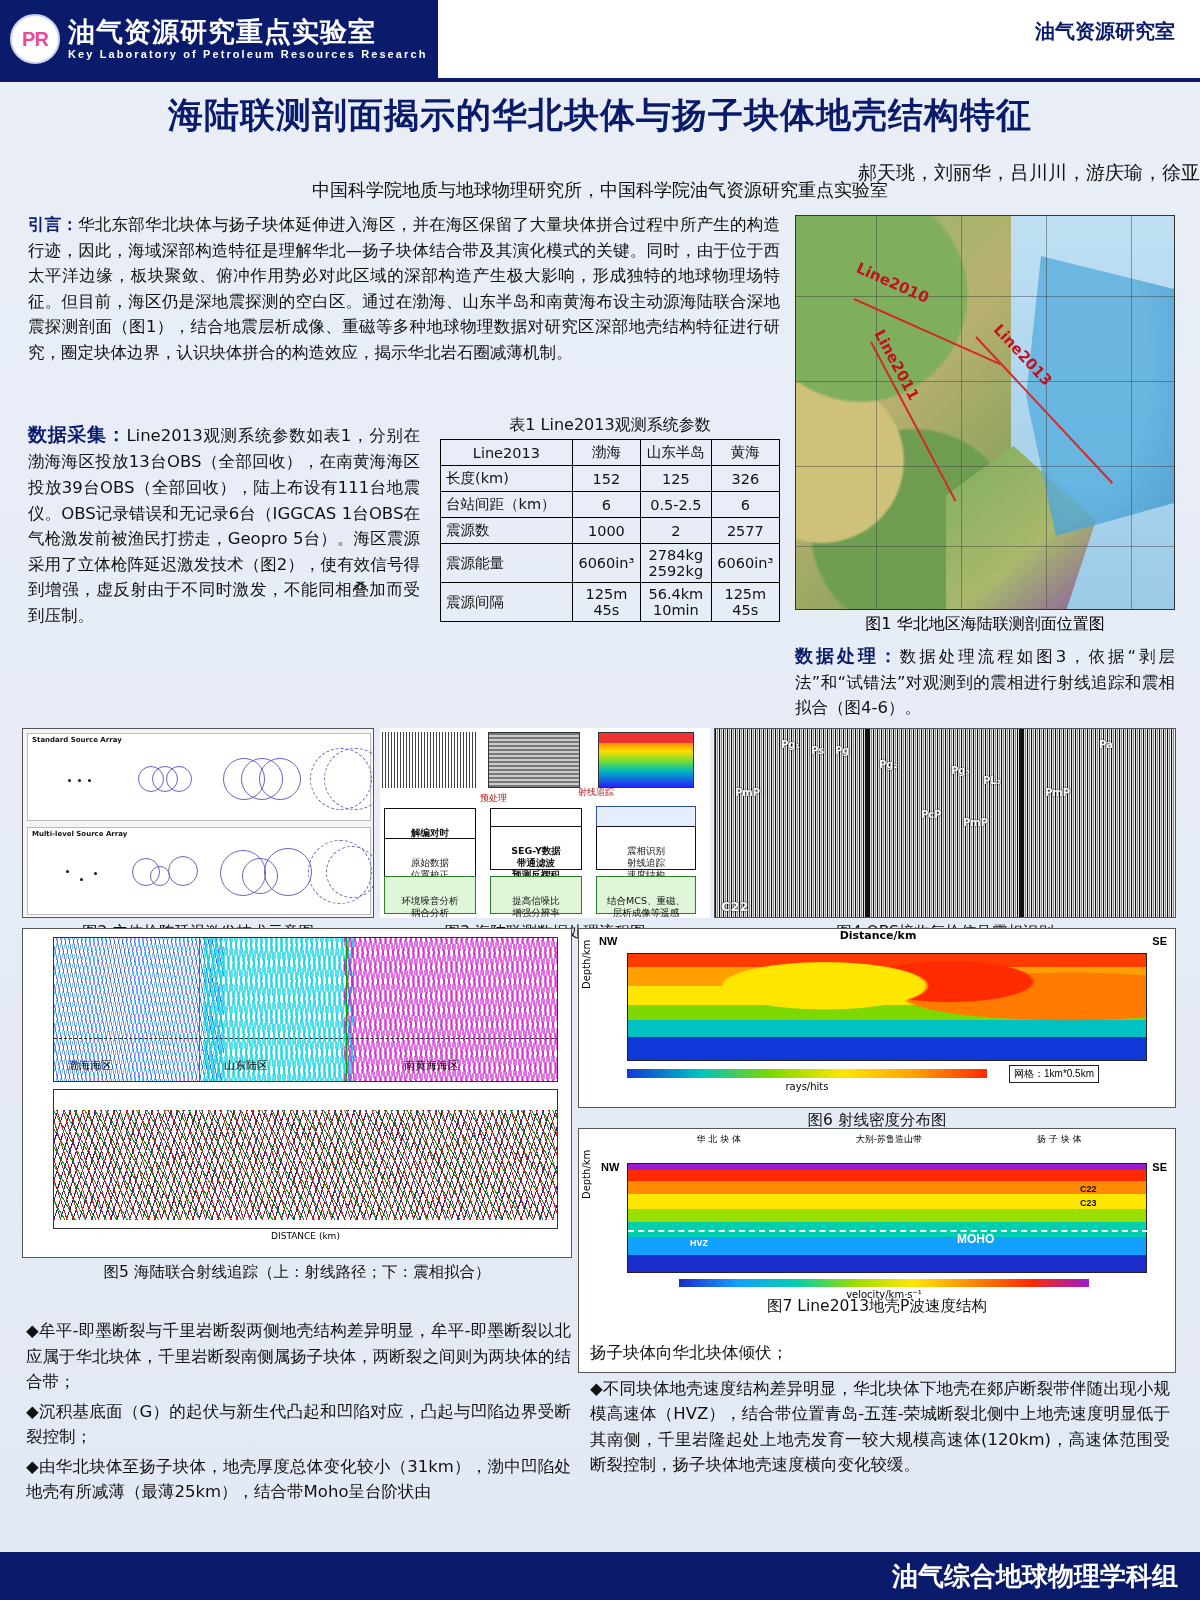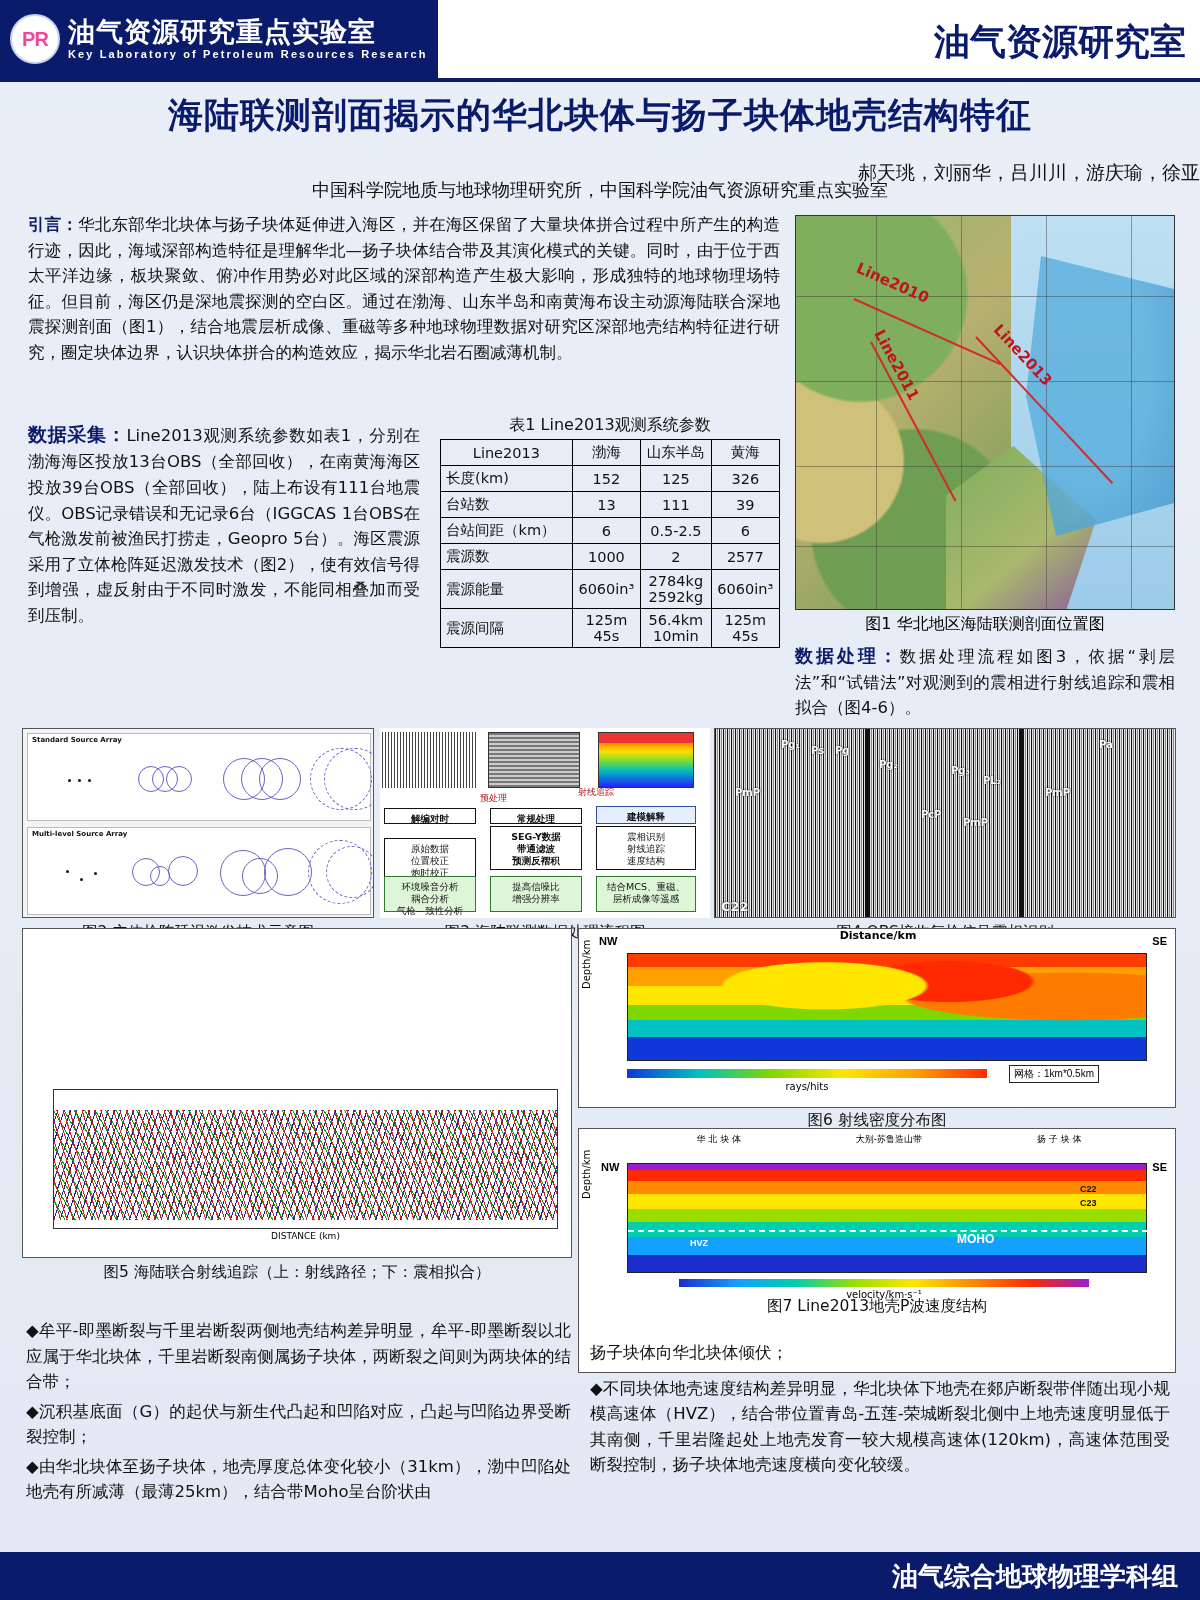--- a/index.html
+++ b/index.html
@@ -36,22 +36,22 @@
   .lab-cn {
     color:#ffffff; font-size:27px; font-weight:bold;
     font-family:"DejaVu Sans", sans-serif;
     letter-spacing:1px; line-height:1.05;
   }
   .lab-en {
     color:#ffffff; font-size:11px; letter-spacing:2.1px; font-weight:bold;
     margin-top:2px;
   }
   .topbar-right {
-    position:absolute; right:14px; top:18px;
-    font-size:36px; font-weight:bold; color:#0b1b6b;
+    position:absolute; right:25px; top:18px;
+    font-size:20px; font-weight:bold; color:#0b1b6b;
     font-family:"DejaVu Sans", sans-serif;
   }
   .header-rule {
     position:absolute; left:0; top:78px; width:1200px; height:4px; background:#0b1b6b;
   }
   
   .title {
     position:absolute; left:0; top:92px; width:1200px;
     text-align:center; color:#0b1b6b; font-weight:bold;
     font-size:35px; font-family:"DejaVu Sans", sans-serif;
@@ -144,21 +144,21 @@
   
   .fig2 { left:22px; top:728px; width:352px; height:190px; background:#f4f4f4; }
   .f2panel { position:absolute; background:#fff; border:1px solid #bbb; }
   .f2lab { position:absolute; font-size:7px; color:#111; font-family:"DejaVu Sans", sans-serif; }
   .ring { position:absolute; border:1px solid #6b63c6; border-radius:50%; }
   .dot { position:absolute; width:3px; height:3px; background:#111; border-radius:50%; }
   
   .fig3 { left:380px; top:728px; width:330px; height:190px; background:#fff; border:none; }
   .fbox {
     position:absolute; border:1px solid #111; font-size:9.5px; text-align:center;
-    font-family:"DejaVu Sans", sans-serif; line-height:1.25; padding:4px 1px; color:#111;
+    font-family:"DejaVu Sans", sans-serif; line-height:1.25; padding:18px 1px; color:#111;
     background:#fff;
   }
   .fbox.green { background:#dff5d8; border-color:#2c7a2c; }
   .fbox.blue { background:#e4eefc; border-color:#2b4fa0; }
   .arrowlbl { position:absolute; font-size:9px; color:#b01010; font-family:"DejaVu Sans", sans-serif; }
   .noise { position:absolute; background:
       repeating-linear-gradient(90deg,#555 0 1px,#fff 1px 2px);
   }
   
   .fig4 { left:714px; top:728px; width:462px; height:190px; background:#111; }
@@ -231,26 +231,20 @@
         <th>Line2013</th>
         <th>渤海</th>
         <th>山东半岛</th>
         <th>黄海</th>
       </tr>
       <tr>
         <td>长度(km)</td>
         <td>152</td>
         <td>125</td>
         <td>326</td>
-      </tr>
-      <tr>
-        <td>台站数</td>
-        <td>13</td>
-        <td>111</td>
-        <td>39</td>
       </tr>
       <tr>
         <td style="white-space:pre-line">台站间距（km）</td>
         <td>6</td>
         <td>0.5-2.5</td>
         <td>6</td>
       </tr>
       <tr>
         <td>震源数</td>
         <td>1000</td>
@@ -382,20 +376,37 @@
     <div class="phase" style="left:268px; top:46px;">PL₂</div>
     <div class="phase" style="left:206px; top:80px;">PcP</div>
     <div class="phase" style="left:248px; top:88px;">PmP</div>
     <div class="phase" style="left:384px; top:10px;">Pa</div>
     <div class="phase" style="left:330px; top:58px;">PmP</div>
     <div class="phase" style="left:6px; top:170px; font-size:13px;">C22</div>
   </div>
   <div class="figcap" style="left:714px; top:922px; width:462px;">图4 OBS接收气枪信号震相识别</div>
 
   <div class="figbox fig5">
+    <div style="position:absolute; left:30px; top:8px; width:505px; height:145px; border:1px solid #333; overflow:hidden; background:#fff;">
+      <div style="position:absolute; left:0; top:0; width:170px; height:145px;
+        background:repeating-linear-gradient(78deg, rgba(0,0,220,.5) 0 1px, transparent 1px 4px),
+                   repeating-linear-gradient(-78deg, rgba(0,180,255,.6) 0 1px, transparent 1px 4px);"></div>
+      <div style="position:absolute; left:150px; top:0; width:150px; height:145px;
+        background:repeating-linear-gradient(82deg, rgba(0,220,230,.75) 0 2px, transparent 2px 5px),
+                   repeating-linear-gradient(-82deg, rgba(0,200,220,.6) 0 2px, transparent 2px 5px);"></div>
+      <div style="position:absolute; left:290px; top:0; width:215px; height:145px;
+        background:repeating-linear-gradient(80deg, rgba(230,0,200,.6) 0 2px, transparent 2px 5px),
+                   repeating-linear-gradient(-80deg, rgba(180,0,220,.5) 0 2px, transparent 2px 5px);"></div>
+      <div style="position:absolute; left:0; top:100px; width:505px; height:0; border-top:1px dashed #222;"></div>
+      <div style="position:absolute; left:145px; top:0; width:0; height:145px; border-left:1px solid #0a0;"></div>
+      <div style="position:absolute; left:292px; top:0; width:0; height:145px; border-left:1px solid #0a0;"></div>
+      <div style="position:absolute; left:14px; top:120px; font-size:11px; font-family:'DejaVu Sans',sans-serif;">渤海海区</div>
+      <div style="position:absolute; left:170px; top:120px; font-size:11px; font-family:'DejaVu Sans',sans-serif;">山东陆区</div>
+      <div style="position:absolute; left:350px; top:120px; font-size:11px; font-family:'DejaVu Sans',sans-serif;">南黄海海区</div>
+    </div>
     <div style="position:absolute; left:30px; top:160px; width:505px; height:140px; border:1px solid #333; background:#fff; overflow:hidden;">
       <div style="position:absolute; left:0; top:20px; width:505px; height:110px;
         background:repeating-linear-gradient(72deg,#c22 0 1px,transparent 1px 6px),
                    repeating-linear-gradient(-72deg,#228 0 1px,transparent 1px 6px),
                    repeating-linear-gradient(60deg,#0a0 0 1px,transparent 1px 9px);"></div>
     </div>
     <div style="position:absolute; left:30px; top:302px; width:505px; text-align:center; font-size:9px; font-family:'DejaVu Sans',sans-serif;">DISTANCE (km)</div>
   </div>
   <div class="figcap" style="left:22px; top:1262px; width:550px;">图5 海陆联合射线追踪（上：射线路径；下：震相拟合）</div>
 

